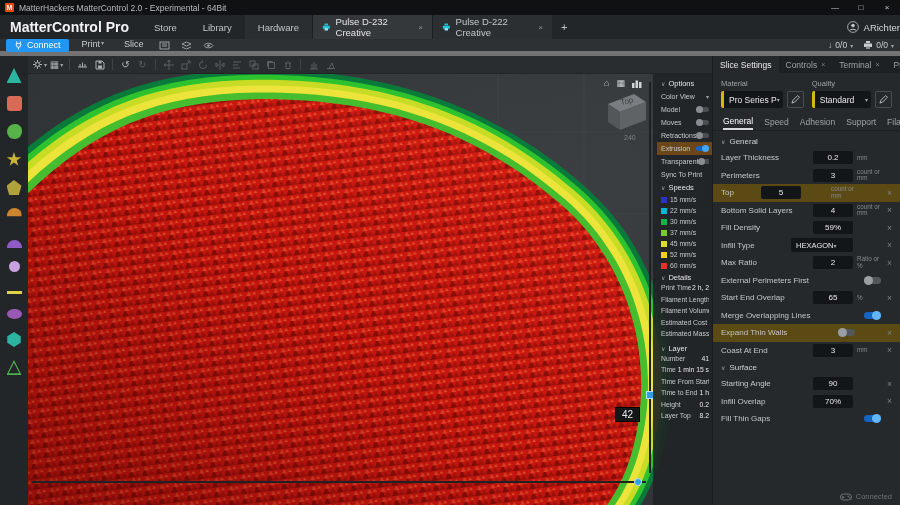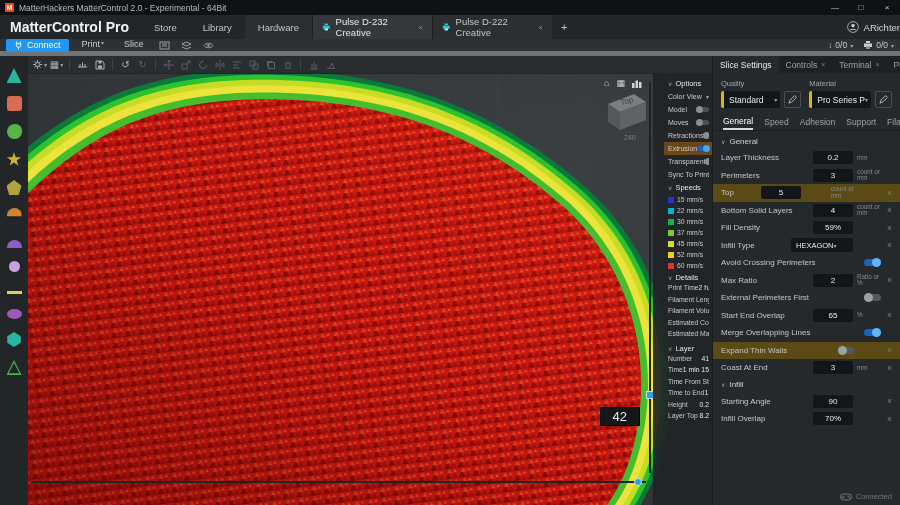--- a/index.html
+++ b/index.html
@@ -70,28 +70,28 @@
   .vico.dim { color:#5b5f63; }
   .vsep { width:1px; height:11px; background:#404346; margin:0 3px; }
   .scene { position:absolute; left:0; top:18px; width:100%; height:calc(100% - 18px); }
   .corner-icons { position:absolute; top:22px; right:70px; display:flex; gap:7px; z-index:5;
     color:#d0d3d5; font-size:9px; align-items:center; }
   .viewcube { position:absolute; top:36px; right:64px; z-index:5; }
   .vslider { position:absolute; top:26px; bottom:32px; right:61px; width:2px; background:#1f2224; z-index:5; }
   .vslider-handle { position:absolute; left:-3px; top:79%; width:8px; height:8px; background:#2f9fe0;
     border:1px solid #bfe3f7; cursor:pointer; }
   .layer-badge { position:absolute; top:calc(79% - 4px); right:72px; background:#141618; color:#e8eaec;
-    font-size:13px; padding:1px 12px; border:1px solid #000; z-index:6; }
+    font-size:10px; padding:1px 6px; border:1px solid #000; z-index:6; }
   .hslider { position:absolute; left:4px; right:66px; bottom:22px; height:2px; background:#1f2224; z-index:5; }
   .hslider-handle { position:absolute; right:4px; top:-3px; width:8px; height:8px; border-radius:50%;
     background:#2f9fe0; border:1px solid #bfe3f7; cursor:pointer; }
 
   
   .options { position:absolute; top:18px; right:0; bottom:0; width:59px; background:rgba(33,36,38,0.92);
-    z-index:7; color:#c6cacc; font-size:7px; padding:3px 3px 0 15px; overflow:hidden; }
+    z-index:7; color:#c6cacc; font-size:7px; padding:3px 3px 0 8px; overflow:hidden; }
   .ohdr { display:flex; align-items:center; gap:3px; height:13px; color:#e2e5e7; font-size:7.5px; cursor:pointer; }
   .ohdr .chev { font-size:6px; color:#9fa3a6; }
   .orow { display:flex; align-items:center; justify-content:space-between; height:13px; white-space:nowrap; overflow:hidden; }
   .orow.hl { background:rgba(230,126,0,0.38); margin:0 -3px 0 -4px; padding:0 3px 0 4px; }
   .tgl { width:13px; height:5px; border-radius:3px; background:#4a4e52; position:relative; flex:0 0 auto; cursor:pointer; }
   .tgl::after { content:""; position:absolute; top:-1px; width:7px; height:7px; border-radius:50%; background:#8a8e92; left:0; }
   .tgl.on { background:#1565c0; }
   .tgl.on::after { background:#42a5f5; left:auto; right:0; }
   .legend { display:flex; align-items:center; gap:3px; height:11px; font-size:6.8px; white-space:nowrap; }
   .swatch { width:6px; height:6px; flex:0 0 auto; }
@@ -545,47 +545,47 @@
           <span class="x">×</span>
         </div>
         <div class="ptab">
           <span>Printer</span>
 
         </div>
       </div>
 
       <div class="qm">
         <div>
+          <div class="qm-label">Material</div>
+          <div class="qm-row">
+            <div class="qm-select">
+              <span class="val">Pro Series P</span>
+              <span class="caret">▾</span>
+            </div>
+            <div class="pencil-btn">
+              <svg width="9" height="9" viewBox="0 0 10 10">
+                  <path d="M1 9 L2.2 5.8 L7.4 0.6 L9.4 2.6 L4.2 7.8 Z" fill="none" stroke="#c0c4c6"></path>
+                </svg>
+            </div>
+          </div>
+        </div>
+        <div>
           <div class="qm-label">Quality</div>
           <div class="qm-row">
             <div class="qm-select">
               <span class="val">Standard</span>
               <span class="caret">▾</span>
             </div>
             <div class="pencil-btn">
               <svg width="9" height="9" viewBox="0 0 10 10">
                   <path d="M1 9 L2.2 5.8 L7.4 0.6 L9.4 2.6 L4.2 7.8 Z" fill="none" stroke="#c0c4c6"></path>
                 </svg>
             </div>
           </div>
         </div>
-        <div>
-          <div class="qm-label">Material</div>
-          <div class="qm-row">
-            <div class="qm-select">
-              <span class="val">Pro Series P</span>
-              <span class="caret">▾</span>
-            </div>
-            <div class="pencil-btn">
-              <svg width="9" height="9" viewBox="0 0 10 10">
-                  <path d="M1 9 L2.2 5.8 L7.4 0.6 L9.4 2.6 L4.2 7.8 Z" fill="none" stroke="#c0c4c6"></path>
-                </svg>
-            </div>
-          </div>
-        </div>
       </div>
 
       <div class="cattabs">
         <div class="cattab active">General</div>
         <div class="cattab">Speed</div>
         <div class="cattab">Adhesion</div>
         <div class="cattab">Support</div>
         <div class="cattab">Filament</div>
 
       </div>
@@ -630,25 +630,20 @@
           <span class="slabel">Infill Type</span>
           <span class="sdrop">
             <span>HEXAGON</span>
             <span class="caret">▾</span>
           </span>
           <span class="sunit"></span>
           <span class="sreset">×</span>
         </div>
 
         <div class="srow">
-          <span class="slabel">Avoid Crossing Perimeters</span>
-          <span class="stgl on"></span>
-          <span class="sreset"></span>
-        </div>
-        <div class="srow">
           <span class="slabel">Max Ratio</span>
           <span class="sval">2</span>
           <span class="sunit">Ratio or %</span>
           <span class="sreset">×</span>
         </div>
         <div class="srow">
           <span class="slabel">External Perimeters First</span>
           <span class="stgl"></span>
           <span class="sreset"></span>
         </div>
@@ -670,33 +665,38 @@
         </div>
         <div class="srow">
           <span class="slabel">Coast At End</span>
           <span class="sval">3</span>
           <span class="sunit">mm</span>
           <span class="sreset">×</span>
         </div>
 
         <div class="shdr">
           <span class="chev">∨</span>
-          <span>Infill</span>
+          <span>Surface</span>
         </div>
         <div class="srow">
           <span class="slabel">Starting Angle</span>
           <span class="sval">90</span>
           <span class="sunit"></span>
           <span class="sreset">×</span>
         </div>
         <div class="srow">
           <span class="slabel">Infill Overlap</span>
           <span class="sval">70%</span>
           <span class="sunit"></span>
           <span class="sreset">×</span>
+        </div>
+        <div class="srow">
+          <span class="slabel">Fill Thin Gaps</span>
+          <span class="stgl on"></span>
+          <span class="sreset"></span>
         </div>
       </div>
 
       <div class="status">
         <svg width="12" height="8" viewBox="0 0 12 8">
             <rect x="0.5" y="1" width="11" height="6" rx="3" fill="none" stroke="#6f7377"></rect>
             <path d="M3 3 v2.5 M1.8 4.2 h2.5" stroke="#6f7377"></path>
             <circle cx="8.3" cy="3.4" r="0.8" fill="#6f7377"></circle>
             <circle cx="9.8" cy="4.8" r="0.8" fill="#6f7377"></circle>
           </svg>

